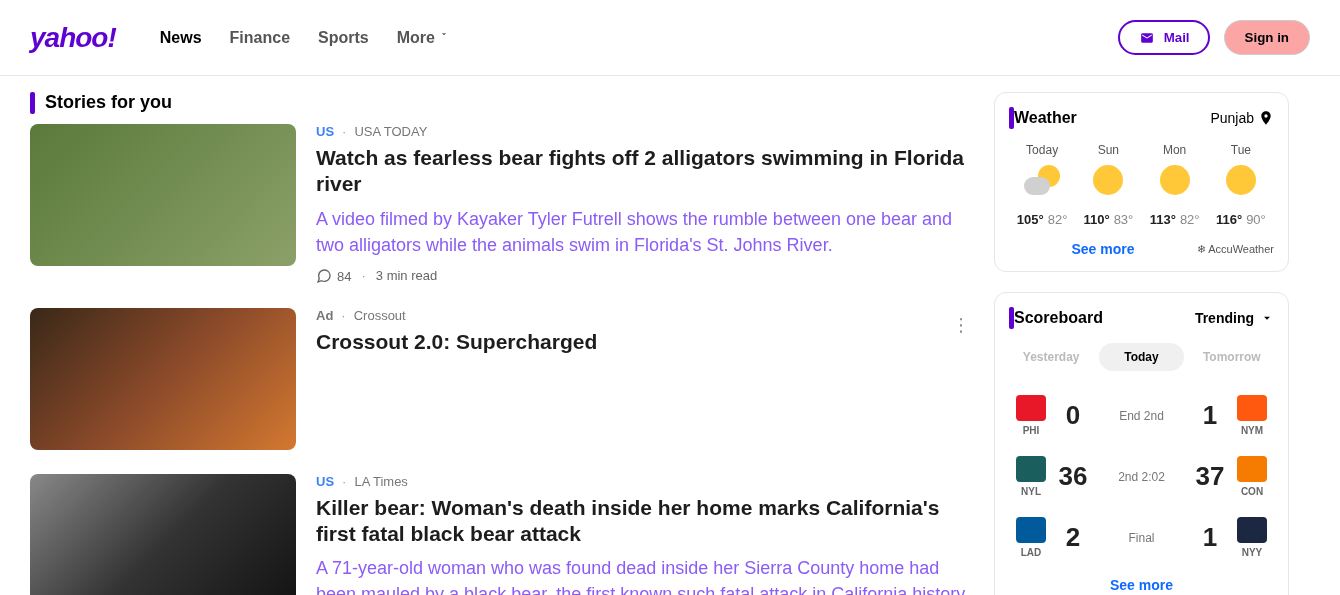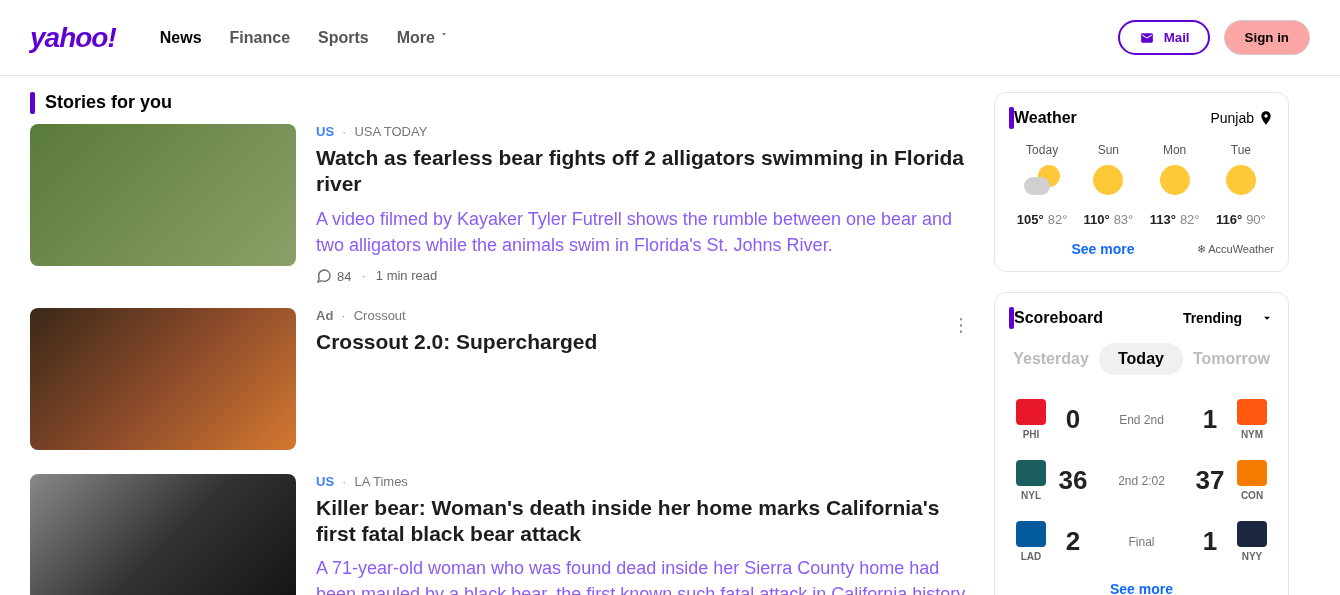--- a/index.html
+++ b/index.html
@@ -50,23 +50,23 @@
 .cloudy{position:relative;display:inline-block;width:36px;height:30px}
 .cloudy::before{content:'';position:absolute;width:22px;height:22px;background:#ffc838;border-radius:50%;right:0;top:0}
 .cloudy::after{content:'';position:absolute;width:26px;height:18px;background:#d0d0d0;border-radius:10px;left:0;bottom:0}
 .sun{width:30px;height:30px;background:#ffc838;border-radius:50%;display:inline-block}
 .temps{font-size:13px}
 .hi{font-weight:700;color:#222}
 .lo{color:#888;margin-left:4px}
 .card-foot{display:flex;justify-content:space-between;align-items:center;margin-top:14px}
 .see-more{color:#0f69ff;font-weight:700;font-size:14px;cursor:pointer}
 .accu{font-size:11px;color:#555;display:flex;align-items:center;gap:2px}
-.trending-sel{display:flex;align-items:center;gap:18px;font-size:14px;font-weight:600;cursor:pointer}
+.trending-sel{display:flex;align-items:center;gap:6px;font-size:14px;font-weight:600;cursor:pointer}
 .day-tabs{display:flex;gap:6px;margin-bottom:14px}
-.day-tab{flex:1;text-align:center;padding:7px 4px;border-radius:18px;font-size:16px;font-weight:600;cursor:pointer;color:#777}
+.day-tab{flex:1;text-align:center;padding:7px 4px;border-radius:18px;font-size:12px;font-weight:600;cursor:pointer;color:#777}
 .day-tab.active{background:#f0f0f0;color:#000}
 .day-tab.muted{color:#bbb}
 .game{display:flex;justify-content:space-between;align-items:center;padding:10px 0}
 .team{text-align:center;width:44px}
 .team-logo{width:30px;height:26px;margin:0 auto 4px;border-radius:4px}
 .team-abbr{font-size:10px;color:#666;font-weight:600}
 .score{font-size:26px;font-weight:800;color:#222;width:40px;text-align:center}
 .game-status{font-size:12px;color:#777;text-align:center;flex:1}
 .logo-phi{background:#e81828}
 .logo-nym{background:#ff5910}
@@ -120,21 +120,21 @@
         <h3 class="story-title">Watch as fearless bear fights off 2 alligators swimming in Florida river</h3>
         <p class="story-desc">A video filmed by Kayaker Tyler Futrell shows the rumble between one bear and two alligators while the animals swim in Florida's St. Johns River.</p>
         <div class="story-stats">
           <span class="comment-icon">
               <svg width="16" height="16" viewBox="0 0 24 24" fill="none" stroke="#666" stroke-width="2">
                 <path d="M21 11.5a8.38 8.38 0 01-.9 3.8 8.5 8.5 0 01-7.6 4.7 8.38 8.38 0 01-3.8-.9L3 21l1.9-5.7a8.38 8.38 0 01-.9-3.8 8.5 8.5 0 014.7-7.6 8.38 8.38 0 013.8-.9h.5a8.48 8.48 0 018 8v.5z"></path>
               </svg>
               <span>84</span>
             </span>
           <span class="dot">·</span>
-          <span>1 min read</span>
+          <span>3 min read</span>
         </div>
       </div>
     </div>
 
     <div class="story">
       <div class="story-img img2"></div>
       <div class="story-content">
         <div class="story-meta">
           <span class="cat ad">Ad</span>
           <span class="dot">·</span>

